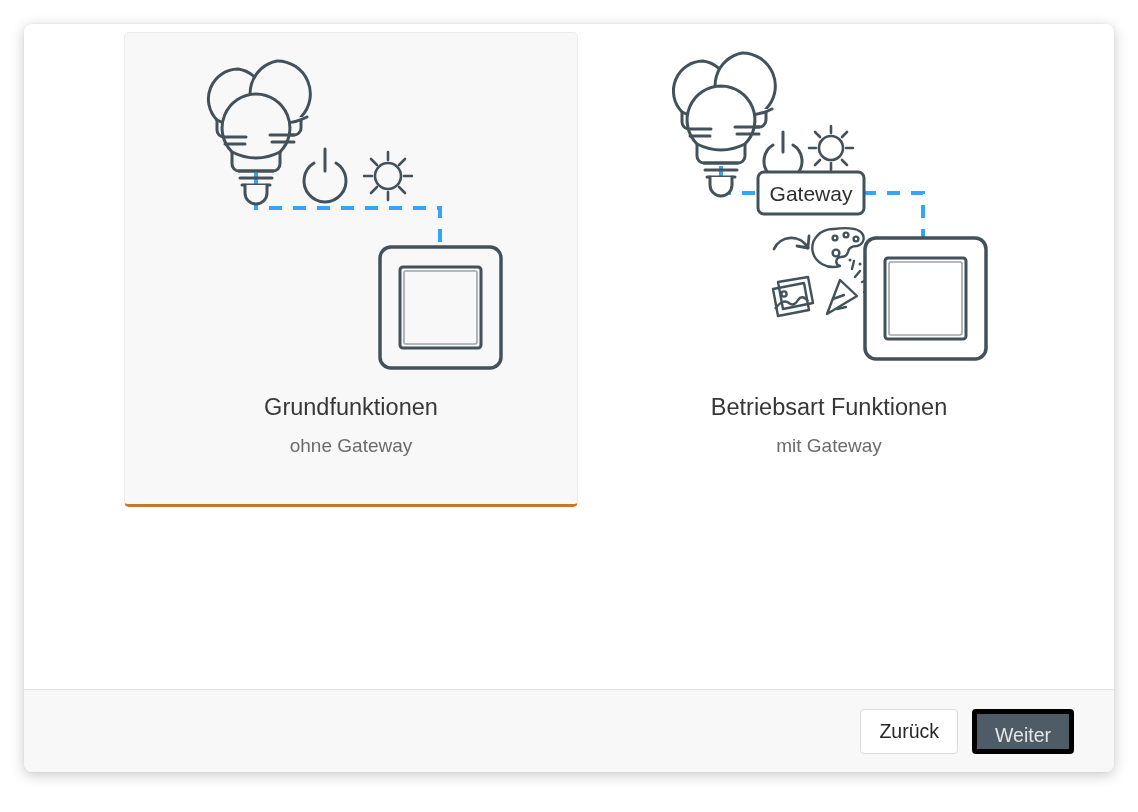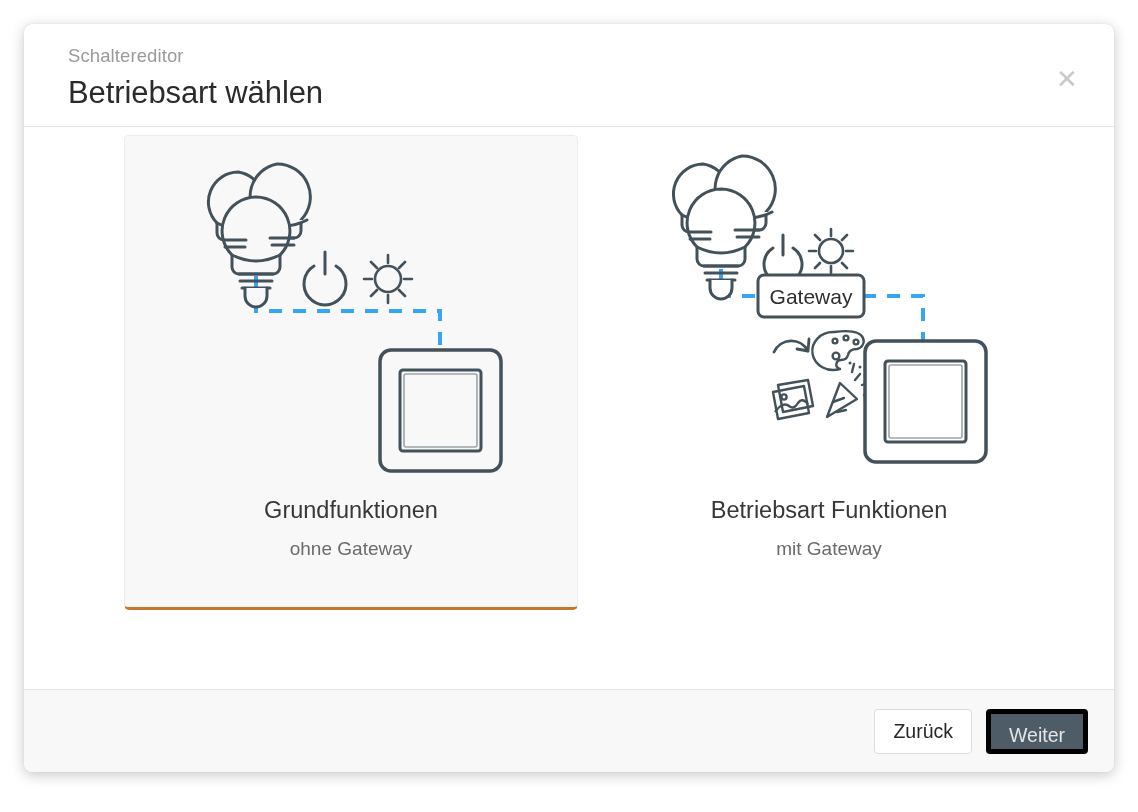--- a/index.html
+++ b/index.html
@@ -119,21 +119,21 @@
 
   
   #modal-footer {
     flex: 0 0 83px;
     height: 83px;
     background: #f8f8f8;
     border-top: 1px solid #e4e4e4;
     display: flex;
     align-items: center;
     justify-content: flex-end;
-    padding-right: 26px;
+    padding-right: 40px;
     gap: 14px;
   }
   .btn {
     font-family: "Liberation Sans", sans-serif;
     font-size: 19.5px;
     border-radius: 4px;
     padding: 0 18px;
     height: 45px;
     cursor: pointer;
     line-height: 43px;
@@ -149,25 +149,20 @@
     border: 5px solid #000000;
   }
 
   svg { display: block; }
 </style>
 </head>
 <body>
 
 <div id="modal">
 
-  <div id="modal-header">
-    <div id="eyebrow">Schaltereditor</div>
-    <div id="dialog-title">Betriebsart wählen</div>
-    <button id="close-button">✕</button>
-  </div>
 
   <div id="modal-body">
 
     <div class="option-card" id="card-basic">
       <div class="illustration">
         <svg width="454" height="350" viewBox="0 0 454 350" fill="none">
 
           <path d="M131 92 L131 175 L315 175 L315 213" stroke="#36a5f5" stroke-width="4" stroke-dasharray="13 11" stroke-linecap="butt" fill="none"></path>
 
           <g stroke="#43525a" stroke-width="3" fill="#f8f8f8" stroke-linecap="round" stroke-linejoin="round">

